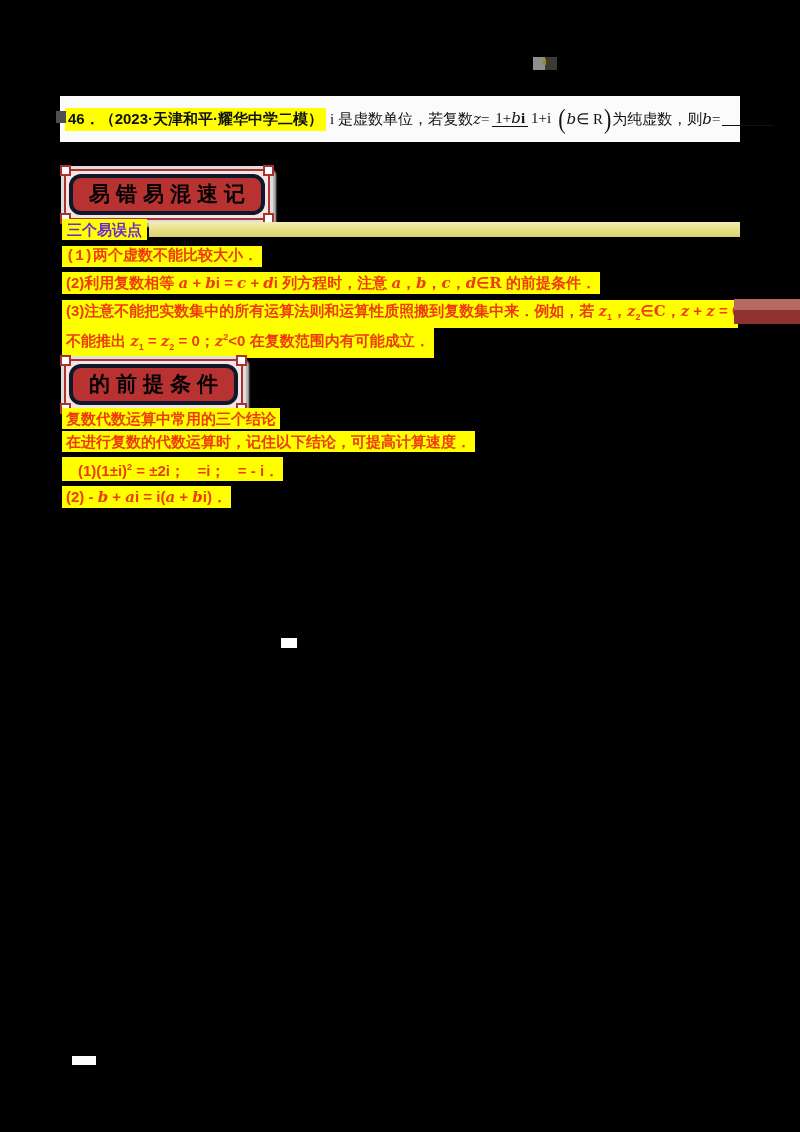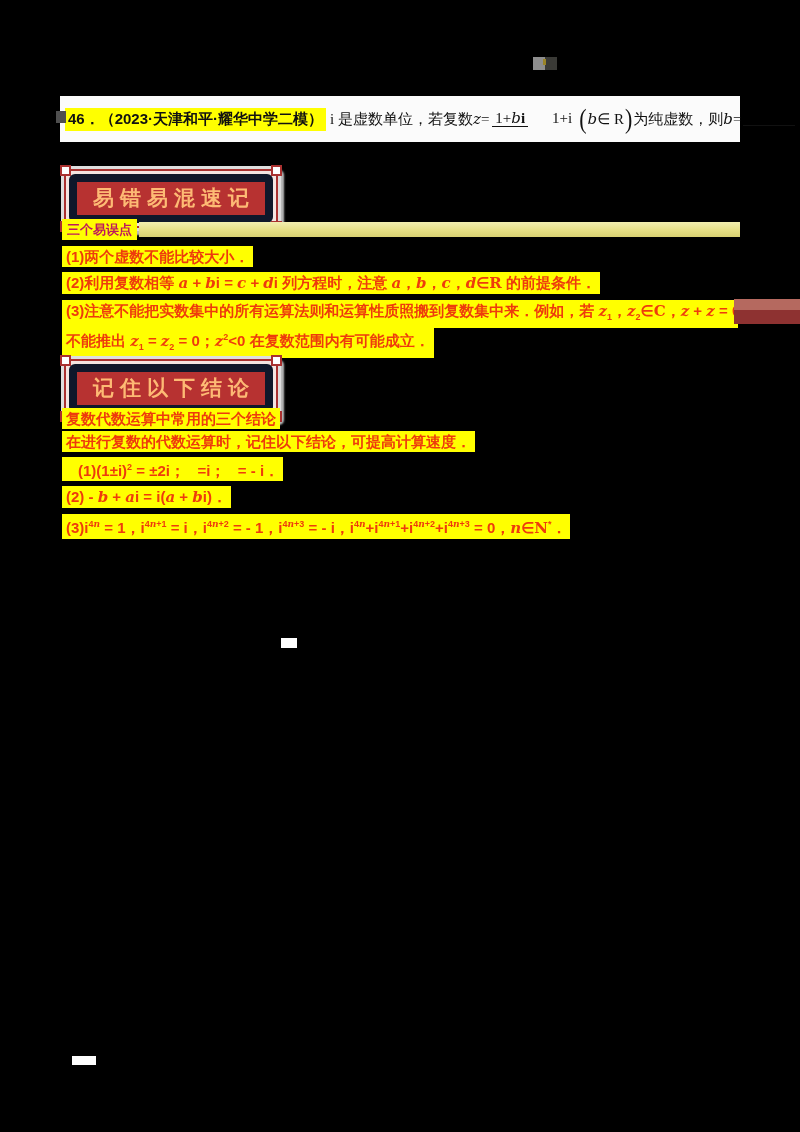--- a/index.html
+++ b/index.html
@@ -9,45 +9,45 @@
   
   .q-band{position:absolute;left:60px;top:96px;width:680px;height:46px;background:#fbfbfb;
           display:flex;align-items:center;font-family:"Liberation Serif",serif;
           font-size:15px;color:#111;}
   .q-src{background:#ffff00;font-weight:bold;padding:2px 3px;margin-left:5px;white-space:nowrap;
          font-family:"Liberation Sans",sans-serif;}
   .q-stem{margin-left:4px;white-space:nowrap;display:inline-flex;align-items:center;}
   .q-stem i{font-family:"DejaVu Serif",serif;}
   .frac{display:inline-flex;text-align:center;margin:0 3px;line-height:15px;}
   .frac .fn{border-bottom:1px solid #111;padding:0 3px;}
-  .frac .fd{padding:0 3px;margin-left:21px;}
+  .frac .fd{padding:0 3px;}
   .bparen{font-size:22px;font-weight:300;transform:scaleY(1.25);display:inline-block;margin:0 1px;}
   .blank{display:inline-block;width:52px;height:12px;border-bottom:1.5px solid #111;margin:0 2px;}
   .q-corner{position:absolute;left:56px;top:111px;width:10px;height:12px;background:#4f4f4f;}
 
   
   .ribbon{position:absolute;left:64px;box-shadow:0 0 0 3px #dedede,3px 4px 2px 3px #b9b9b9;
           border:2px solid #a93130;background:#f3e5e2;padding:3px;border-radius:2px;}
-  .ribbon-inner{background:#b73231;color:#fdba74;border:8px solid #0f172a;border-radius:6px;
+  .ribbon-inner{background:#b73231;color:#000000;border:4px solid #0f172a;border-radius:12px;
                 font-size:21px;font-weight:bold;letter-spacing:6px;padding:3px 10px 4px 16px;
                 line-height:26px;white-space:nowrap;}
   .corner{position:absolute;width:7px;height:7px;background:#fff;border:2px solid #a93130;}
   .corner.tl{left:-6px;top:-6px;} .corner.tr{right:-6px;top:-6px;}
   .corner.bl{left:-6px;bottom:-6px;} .corner.br{right:-6px;bottom:-6px;}
 
   
   .yline{position:absolute;background:#ffff00;color:#ee3b0c;font-size:15px;font-weight:bold;
          line-height:21px;padding:0 4px;white-space:nowrap;}
   .yline i{font-family:"DejaVu Serif",serif;font-weight:bold;}
   .yline b{font-family:"DejaVu Serif",serif;}
   .yline sup,.yline sub{font-size:9px;}
   .clip{overflow:hidden;width:672px;padding-right:0;}
 
   .intro-row{position:absolute;left:62px;top:219px;width:678px;height:21px;display:flex;align-items:flex-start;}
-  .intro-label{background:#ffff00;color:#be185d;font-size:13px;font-weight:bold;line-height:21px;padding:0 5px;white-space:nowrap;}
+  .intro-label{background:#ffff00;color:#6d28d9;font-size:15px;font-weight:bold;line-height:21px;padding:0 5px;white-space:nowrap;}
   .intro-bar{flex:1;height:15px;margin-top:3px;margin-left:2px;
              background:linear-gradient(180deg,#f2eeb0 0%,#e6df85 55%,#d8d072 100%);}
 
   
   .artifact{position:absolute;}
 </style>
 </head>
 <body>
 
 <div id="canvas">
@@ -71,39 +71,38 @@
     <div class="corner bl"></div>
     <div class="corner br"></div>
     <div class="ribbon-inner">易错易混速记</div>
   </div>
 
   <div class="intro-row">
     <span class="intro-label">三个易误点</span>
     <span class="intro-bar"></span>
   </div>
 
-  <div class="yline" style="left:62px;top:246px;">(1)两个虚数不能比较大小．</div>
+  <div class="yline" style="left:62px;top:246px;font-family:Liberation Mono, monospace;">(1)两个虚数不能比较大小．</div>
   <div class="yline" style="left:62px;top:272px;">(2)利用复数相等 <i>a</i> + <i>b</i>i = <i>c</i> + <i>d</i>i 列方程时，注意 <i>a</i>，<i>b</i>，<i>c</i>，<i>d</i>∈<b>R</b> 的前提条件．</div>
   <div class="yline clip" style="left:62px;top:300px;">(3)注意不能把实数集中的所有运算法则和运算性质照搬到复数集中来．例如，若 <i>z</i><sub>1</sub>，<i>z</i><sub>2</sub>∈<b>C</b>，<i>z</i> + <i>z</i> = 0，就</div>
   <div class="yline" style="left:62px;top:327px;">不能推出 <i>z</i><sub>1</sub> = <i>z</i><sub>2</sub> = 0；<i>z</i><sup>2</sup>&lt;0 在复数范围内有可能成立．</div>
 
   <div class="artifact" style="left:734px;top:299px;width:66px;height:11px;background:#b5695f;"></div>
   <div class="artifact" style="left:734px;top:310px;width:66px;height:14px;background:#8e3231;"></div>
 
   <div class="ribbon" style="top:359px;">
     <div class="corner tl"></div>
     <div class="corner tr"></div>
     <div class="corner bl"></div>
     <div class="corner br"></div>
-    <div class="ribbon-inner">记住以下结论</div>
+    <div class="ribbon-inner">的前提条件</div>
   </div>
 
   <div class="yline" style="left:62px;top:408px;">复数代数运算中常用的三个结论</div>
   <div class="yline" style="left:62px;top:431px;">在进行复数的代数运算时，记住以下结论，可提高计算速度．</div>
 
   <div class="yline" style="left:62px;top:457px;padding-left:16px;">(1)(1±i)<sup>2</sup> = ±2i；&nbsp;&nbsp;&nbsp;=i；&nbsp;&nbsp;&nbsp;= - i．</div>
   <div class="yline" style="left:62px;top:486px;">(2) - <i>b</i> + <i>a</i>i = i(<i>a</i> + <i>b</i>i)．</div>
-  <div class="yline" style="left:62px;top:514px;">(3)i<sup>4<i>n</i></sup> = 1，i<sup>4<i>n</i>+1</sup> = i，i<sup>4<i>n</i>+2</sup> = - 1，i<sup>4<i>n</i>+3</sup> = - i，i<sup>4<i>n</i></sup>+i<sup>4<i>n</i>+1</sup>+i<sup>4<i>n</i>+2</sup>+i<sup>4<i>n</i>+3</sup> = 0，<i>n</i>∈<b>N</b><sup>*</sup>．</div>
 
   <div class="artifact" style="left:281px;top:638px;width:16px;height:10px;background:#ffffff;"></div>
   <div class="artifact" style="left:72px;top:1056px;width:24px;height:9px;background:#fdfdfd;"></div>
 
 </div>
 
 </body></html>

